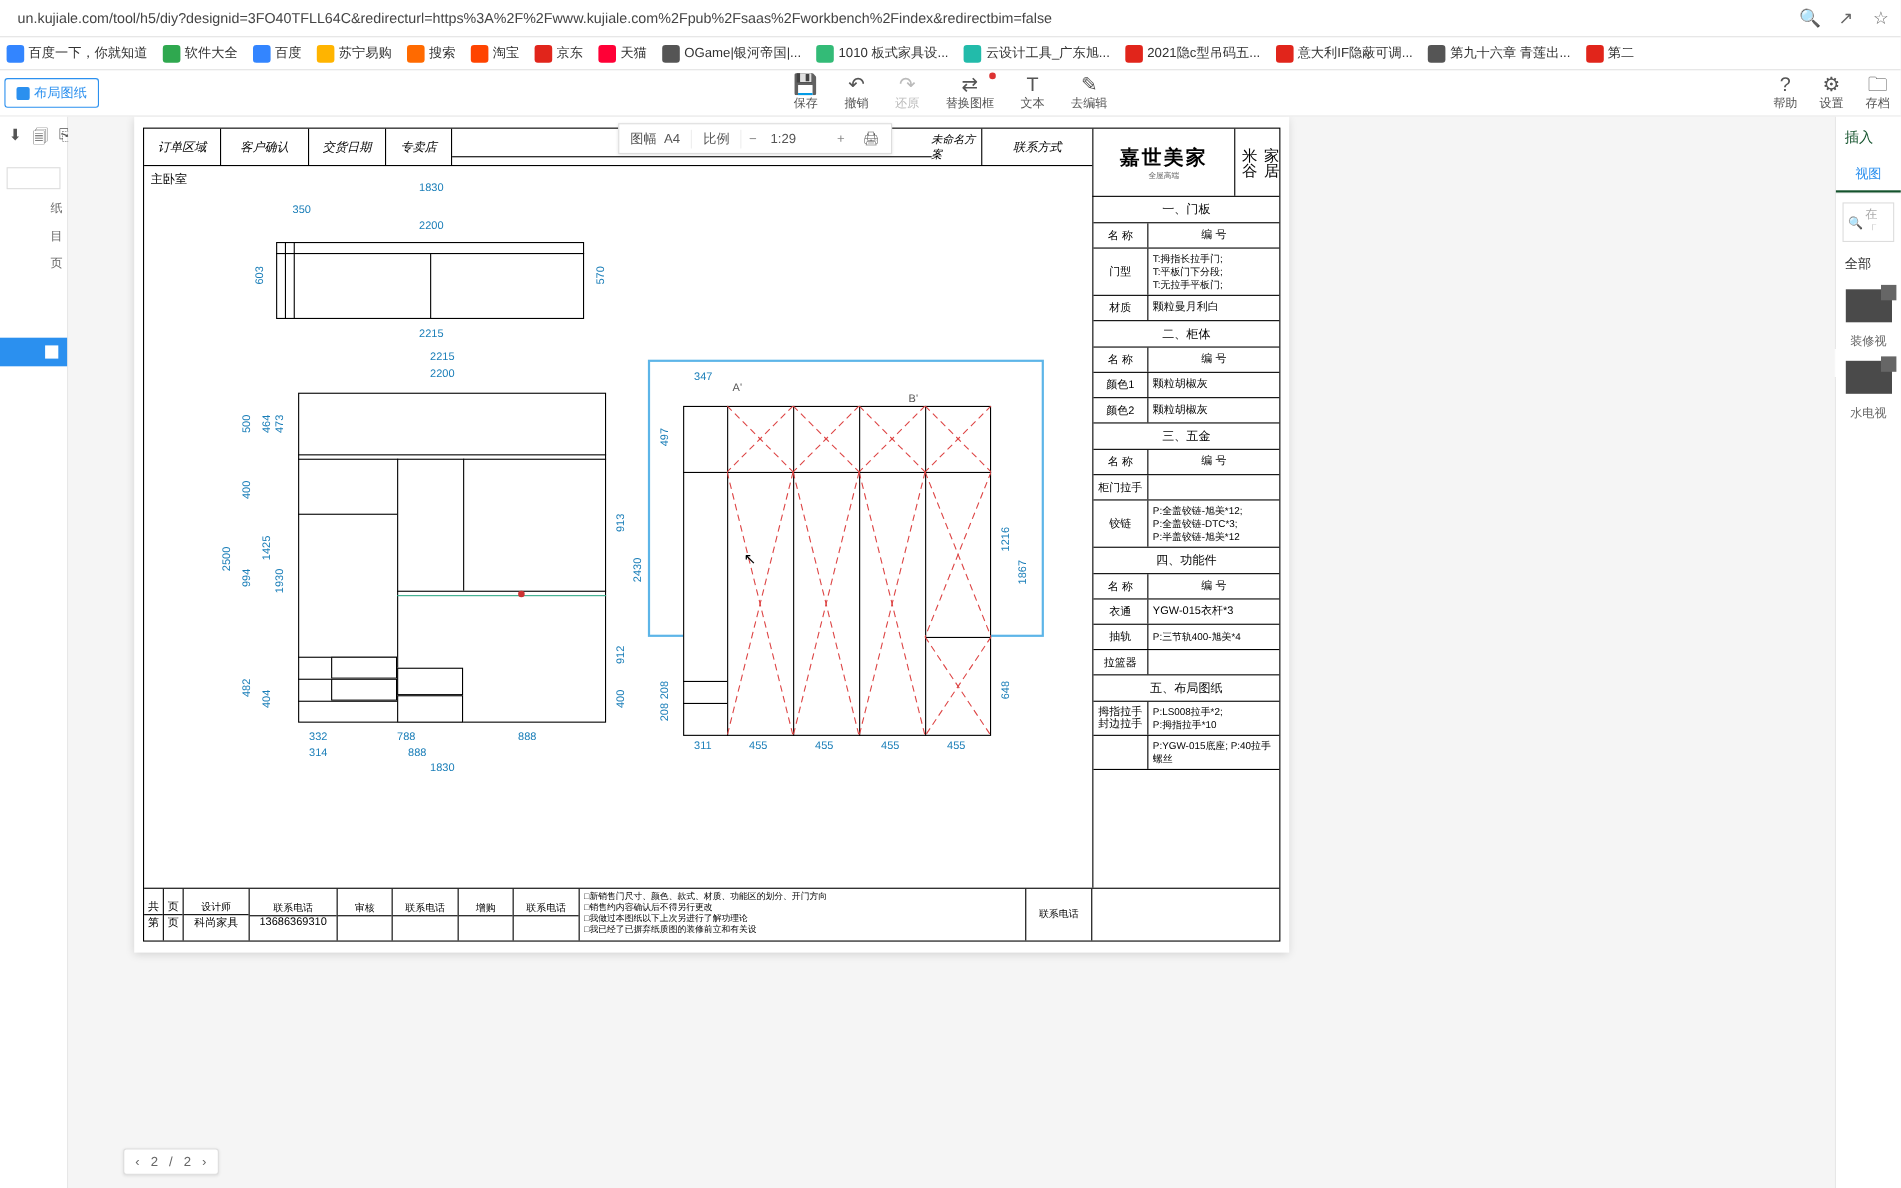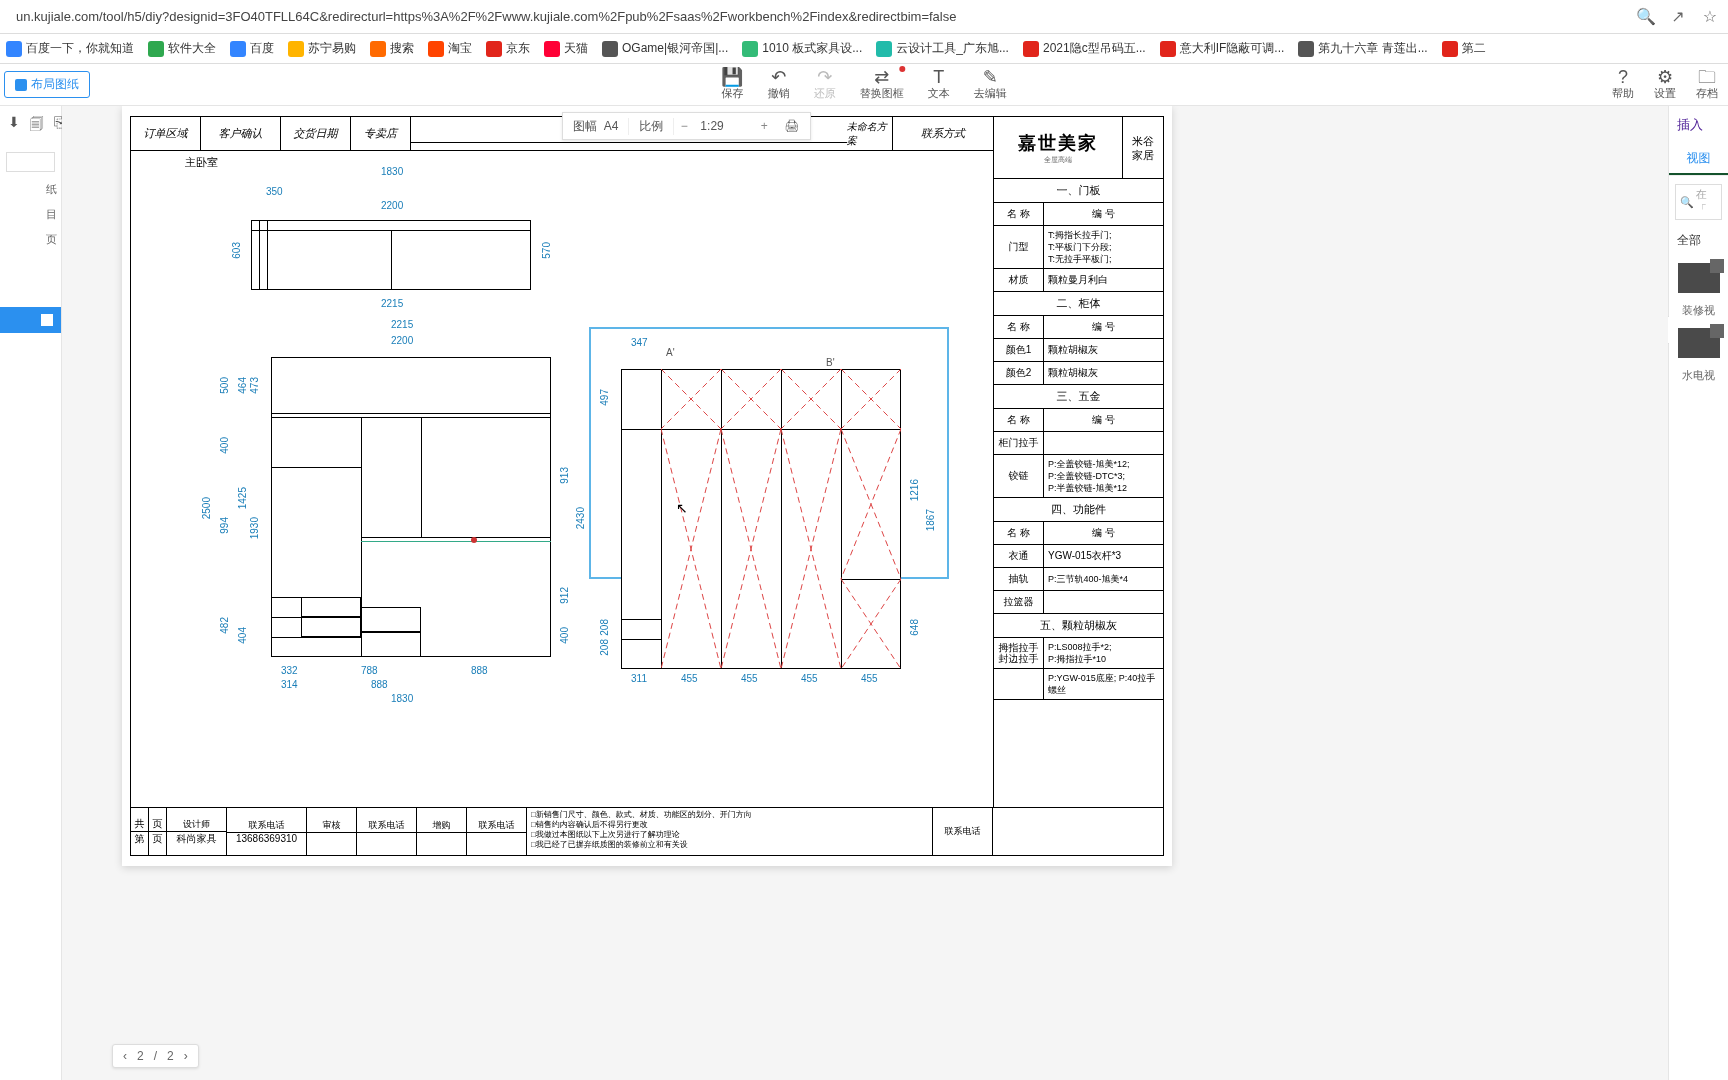--- a/index.html
+++ b/index.html
@@ -27,21 +27,21 @@
 
 .left-strip { position: absolute; left: 0; top: 106px; width: 62px; bottom: 0; background: #fff; border-right: 1px solid #e5e5e5; }
 .left-strip .row { display: flex; gap: 10px; padding: 8px; color: #555; font-size: 14px; }
 .left-strip .sel { margin: 6px 6px 0 6px; border: 1px solid #ddd; height: 20px; }
 .left-strip .item { font-size: 11px; color: #666; padding: 10px 4px 0 4px; text-align: right; }
 .left-strip .active { background: #2b90ef; height: 26px; margin-top: 60px; display: flex; align-items: center; justify-content: flex-end; padding-right: 8px; }
 .left-strip .active .sq { width: 12px; height: 12px; background: #fff; }
 
 
 .right-panel { position: absolute; right: 0; top: 106px; width: 60px; bottom: 0; background: #fff; border-left: 1px solid #e5e5e5; font-size: 12px; }
-.right-panel .title { padding: 10px 8px; font-size: 13px; color: #4c1d95; }
+.right-panel .title { padding: 10px 8px; font-size: 13px; color: #14532d; }
 .right-panel .tabs { display: flex; border-bottom: 1px solid #eee; }
 .right-panel .tabs .t { flex: 1; text-align: center; padding: 6px 0; font-size: 12px; color: #2b90ef; border-bottom: 2px solid #14532d; }
 .right-panel .search { margin: 8px 6px; border: 1px solid #ddd; padding: 2px 4px; font-size: 11px; color: #aaa; display: flex; align-items: center; gap: 2px; }
 .right-panel .cat { padding: 4px 8px; color: #333; }
 .right-panel .thumb { width: 42px; height: 30px; background: #4a4a4a; margin: 10px auto; position: relative; }
 .right-panel .thumb::before { content: ""; position: absolute; right: -4px; top: -4px; width: 14px; height: 14px; background: #666; }
 .right-panel .lbl { text-align: center; font-size: 11px; color: #666; }
 .right-panel .exp { position: absolute; left: -14px; top: 210px; width: 14px; height: 28px; background: #fff; border: 1px solid #ddd; border-right: none; display: flex; align-items: center; justify-content: center; font-size: 10px; color: #888; }
 
 
@@ -60,35 +60,35 @@
 
 
 .title-row { position: absolute; left: 0; top: 0; right: 170px; height: 34px; border-bottom: 1px solid #000; display: flex; }
 .title-row .cell { border-right: 1px solid #000; display: flex; align-items: center; justify-content: center; font-size: 11px; font-style: italic; }
 
 
 .brand-box { position: absolute; right: 0; top: 0; width: 170px; height: 62px; border-left: 1px solid #000; border-bottom: 1px solid #000; display: flex; }
 .brand-box .b1 { flex: 1; display: flex; flex-direction: column; align-items: center; justify-content: center; border-right: 1px solid #000; }
 .brand-box .b1 .big { font-size: 18px; font-weight: bold; letter-spacing: 2px; }
 .brand-box .b1 .sm { font-size: 7px; color: #666; }
-.brand-box .b2 { width: 40px; display: flex; flex-direction: column; align-items: center; justify-content: center; font-size: 11px; line-height: 14px; text-align: right; }
+.brand-box .b2 { width: 40px; display: flex; flex-direction: row; align-items: center; justify-content: center; font-size: 14px; line-height: 14px; text-align: right; }
 
 
 .spec-table { position: absolute; right: 0; top: 62px; width: 170px; bottom: 48px; border-left: 1px solid #000; font-size: 10px; }
 .spec-table .hdr { text-align: center; border-bottom: 1px solid #000; padding: 4px 0; font-size: 11px; }
 .spec-table .row2 { display: flex; border-bottom: 1px solid #000; }
 .spec-table .row2 .k { width: 50px; border-right: 1px solid #000; text-align: center; padding: 4px 2px; display: flex; align-items: center; justify-content: center; }
 .spec-table .row2 .v { flex: 1; padding: 3px 4px; line-height: 12px; display: flex; align-items: center; }
 
 
 .bottom-table { position: absolute; left: 0; right: 0; bottom: 0; height: 48px; border-top: 1px solid #000; display: flex; font-size: 10px; }
 .bottom-table .c { border-right: 1px solid #000; display: flex; align-items: center; justify-content: center; flex-direction: column; }
 
 
-.room-label { position: absolute; left: 6px; top: 38px; font-size: 11px; margin-left: 48px; }
+.room-label { position: absolute; left: 6px; top: 38px; font-size: 11px; }
 
 
 .drawing { position: absolute; }
 .dim-text { position: absolute; font-size: 10px; color: #1a7eb8; }
 .dim-text-v { position: absolute; font-size: 10px; color: #1a7eb8; writing-mode: vertical-rl; transform: rotate(180deg); }
 .box-line { position: absolute; border: 1px solid #000; background: #fff; }
 .thin-line { position: absolute; background: #000; }
 
 .right-view { position: absolute; border: 2px solid #5db5e8; background: #fff; }
 .door-x line { stroke: #d44; stroke-width: 1; stroke-dasharray: 6 4; }
@@ -345,21 +345,21 @@
             <div class="v">YGW-015衣杆*3</div>
           </div>
         <div class="row2">
             <div class="k">抽轨</div>
             <div class="v" style="white-space:pre-line;font-size:9px">P:三节轨400-旭美*4</div>
           </div>
         <div class="row2">
             <div class="k">拉篮器</div>
             <div class="v"></div>
           </div>
-        <div class="hdr">五、颗粒胡椒灰</div>
+        <div class="hdr">五、布局图纸</div>
         <div class="row2">
             <div class="k" style="flex-direction:column;line-height:11px">
               <span>拇指拉手</span>
               <span>封边拉手</span>
             </div>
             <div class="v" style="white-space:pre-line;font-size:9px">P:LS008拉手*2;
 P:拇指拉手*10</div>
           </div>
         <div class="row2">
             <div class="k"></div>

